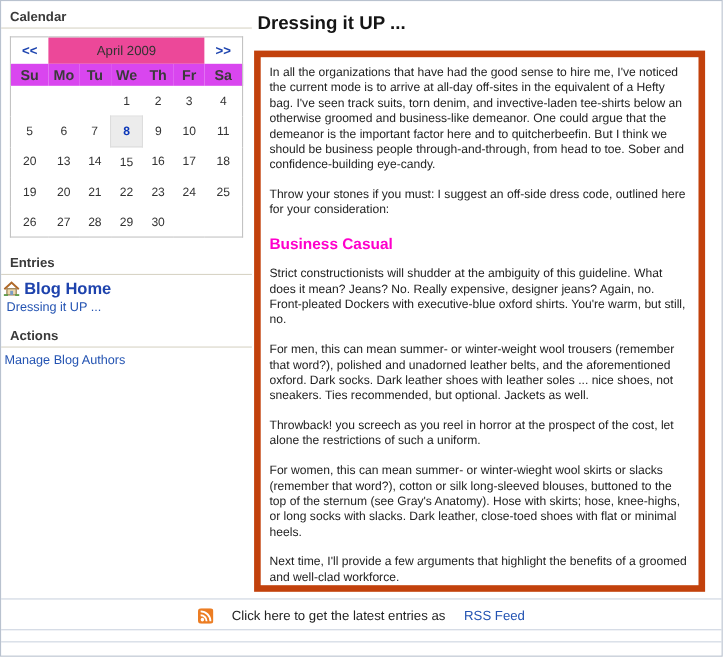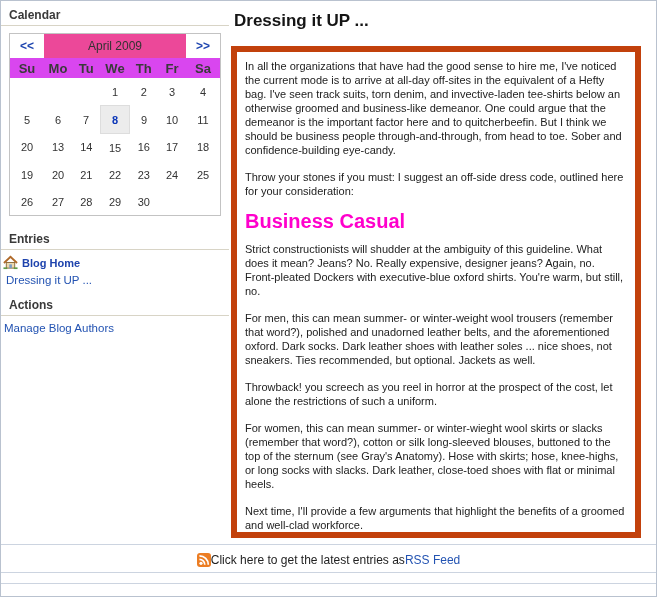--- a/index.html
+++ b/index.html
@@ -21,47 +21,47 @@
   .calendar td, .calendar th { padding:0; }
   .cal-nav td { height:24px; text-align:center; }
   .cal-prev, .cal-next { width:34px; background:#fff; color:#1f46b0; font-weight:bold; font-size:12px; cursor:pointer; }
   .cal-month { background:#ec4899; font-weight:normal; font-size:12px; color:#333; }
   .cal-days th { background:#d946ef; font-weight:bold; font-size:13px; color:#3a3a3a; height:20px; width:28px; text-align:center; }
   .cal-week td { height:27px; width:28px; text-align:center; font-size:11px; color:#333; cursor:pointer; }
   .cal-week td.sel { background:#ececec; border:1px solid #ddd; color:#0b36b8; font-weight:bold; }
 
   .side-links { padding:4px 0 0 2px; }
   .side-link { display:flex; align-items:center; gap:4px; height:17px; cursor:pointer; }
-  .side-link .lbl-bold { font-size:11px; font-weight:bold; color:#1e43ad; }
+  .side-link .lbl-bold { font-size:15px; font-weight:bold; color:#1e43ad; }
   .side-link-plain { padding:3px 0 0 3px; font-size:11.5px; color:#2353b2; cursor:pointer; }
   .ic { display:inline-flex; align-items:center; justify-content:center; }
 
   
   .post-title { position:absolute; left:233px; top:10px; font-size:17px; font-weight:bold; color:#151515; }
   .post-box {
     position:absolute; left:230px; top:45px; width:410px; height:492px;
     box-sizing:border-box; border:6px solid #c2410c; background:#fff;
     padding:7px 8px; overflow:hidden;
     font-size:11px; line-height:14px; color:#222;
   }
   .post-box p { margin:0 0 13px 0; }
   .post-box p.tight { margin-bottom:0; }
-  .post-heading { margin:16px 0 14px 0; font-size:20px; font-weight:bold; color:#ff00cc; }
+  .post-heading { margin:16px 0 14px 0; font-size:14px; font-weight:bold; color:#ff00cc; }
   .meta-row { margin-top:18px; font-size:11px; color:#222; white-space:nowrap; }
   .meta-val { margin-left:6px; }
   .meta-link { margin-left:20px; cursor:pointer; }
   .actions-row { margin-top:8px; display:flex; align-items:center; gap:36px; }
   .action { display:inline-flex; align-items:center; gap:5px; font-size:11.5px; color:#222; cursor:pointer; }
 
   
   .hr { position:absolute; left:0; right:0; height:0; border-top:1px solid #ccd4e0; }
   .hr1 { top:543px; } .hr2 { top:571px; } .hr3 { top:582px; }
   .rss-row {
     position:absolute; left:0; right:0; top:548px; height:22px;
-    display:flex; align-items:center; justify-content:center; gap:0;
+    display:flex; align-items:center; justify-content:center; gap:17px;
     font-size:12px; color:#222;
   }
   .rss-row .blue { color:#2353b2; cursor:pointer; }
 </style>
 </head>
 <body>
 
 <div class="page">
 
   <aside class="sidebar">

